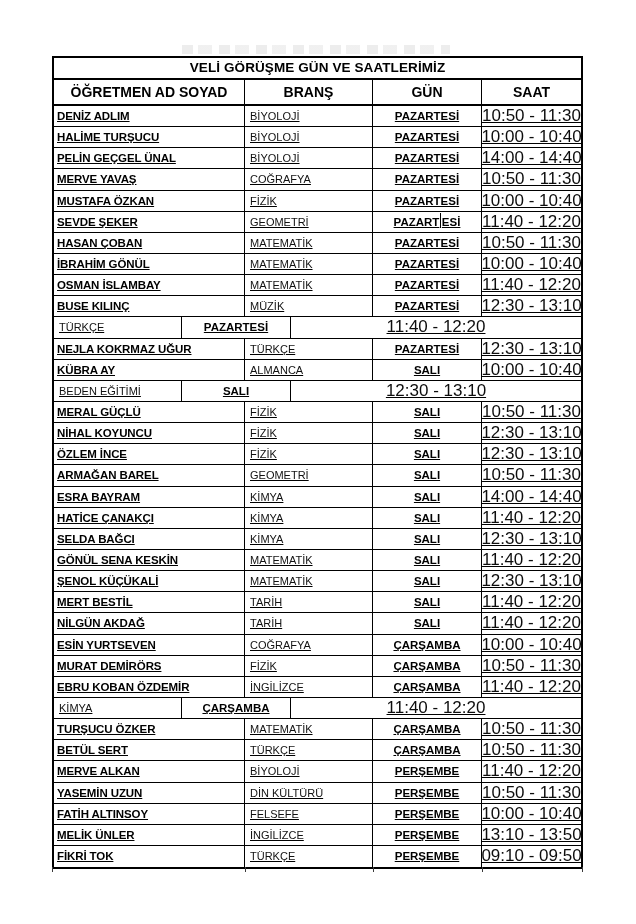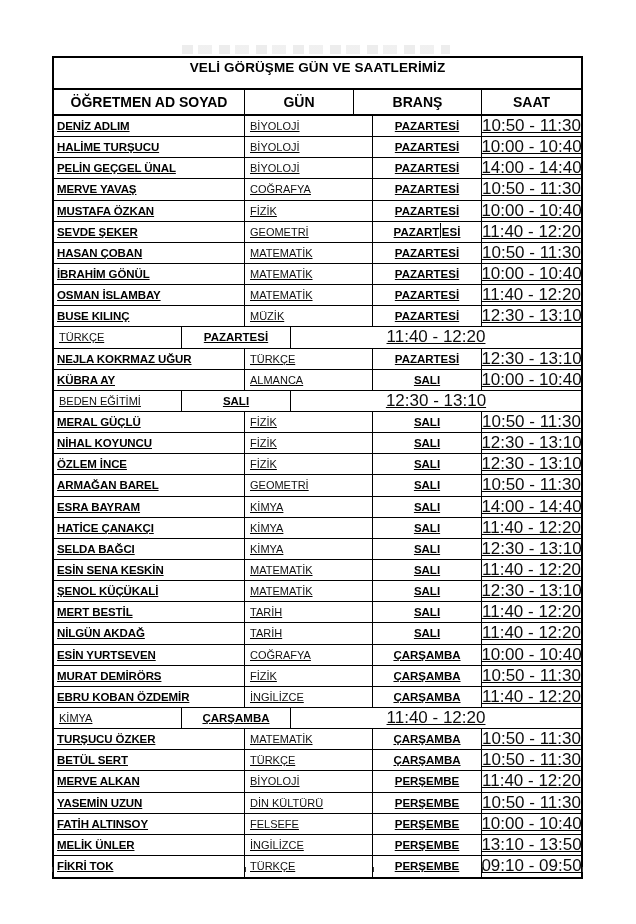--- a/index.html
+++ b/index.html
@@ -38,21 +38,21 @@
     position: absolute;
     left: 52px;
     top: 56px;
     width: 531px;
     border: 2px solid #000000;
     box-sizing: border-box;
     background: #ffffff;
   }
 
   .table-title {
-    height: 32px;
+    height: 22px;
     line-height: 20px;
     text-align: center;
     font-weight: bold;
     font-size: 13.5px;
     letter-spacing: 0.1px;
     border-bottom: 2px solid #000000;
     box-sizing: border-box;
     overflow: hidden;
   }
 
@@ -142,22 +142,22 @@
 <div class="page">
 
   <div class="ghost-artifact"></div>
 
   <div class="schedule-table">
 
     <div class="table-title">VELİ GÖRÜŞME GÜN VE SAATLERİMİZ</div>
 
     <div class="header-row">
       <div class="cell col-1">ÖĞRETMEN AD SOYAD</div>
+      <div class="cell col-2">BRANŞ</div>
       <div class="cell col-3">GÜN</div>
-      <div class="cell col-2">BRANŞ</div>
       <div class="cell col-4">SAAT</div>
     </div>
 
     <div id="table-body">
   <div class="t-row">
     <div class="cell col-1">DENİZ ADLIM</div>
     <div class="cell col-2">BİYOLOJİ</div>
     <div class="cell col-3">PAZARTESİ</div>
     <div class="cell col-4">10:50 - 11:30</div>
   </div>
@@ -294,21 +294,21 @@
   </div>
 
   <div class="t-row">
     <div class="cell col-1">SELDA BAĞCI</div>
     <div class="cell col-2">KİMYA</div>
     <div class="cell col-3">SALI</div>
     <div class="cell col-4">12:30 - 13:10</div>
   </div>
 
   <div class="t-row">
-    <div class="cell col-1">ESİN SENA KESKİN</div>
+    <div class="cell col-1">GÖNÜL SENA KESKİN</div>
     <div class="cell col-2">MATEMATİK</div>
     <div class="cell col-3">SALI</div>
     <div class="cell col-4">11:40 - 12:20</div>
   </div>
 
   <div class="t-row">
     <div class="cell col-1">ŞENOL KÜÇÜKALİ</div>
     <div class="cell col-2">MATEMATİK</div>
     <div class="cell col-3">SALI</div>
     <div class="cell col-4">12:30 - 13:10</div>

